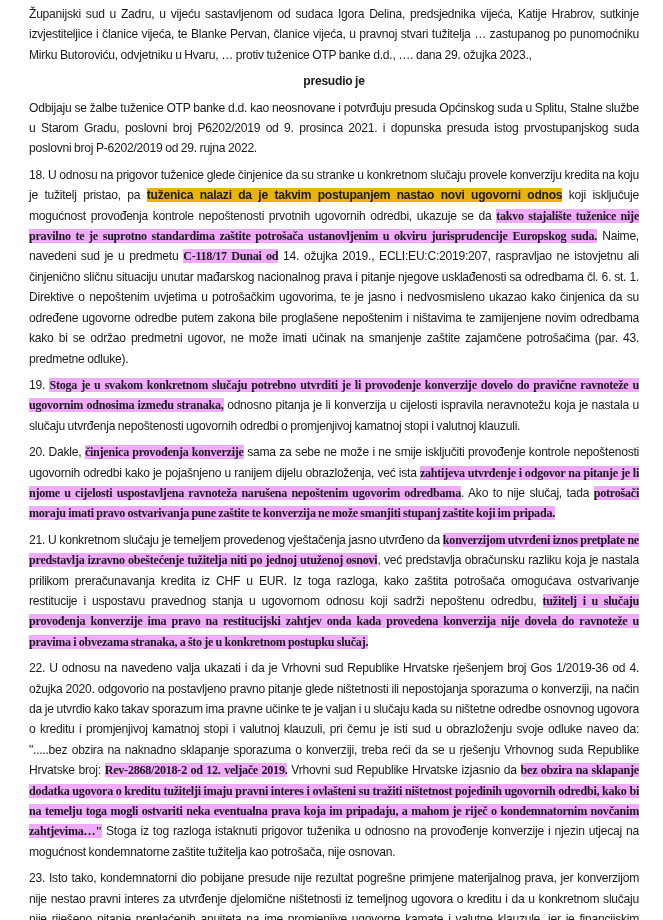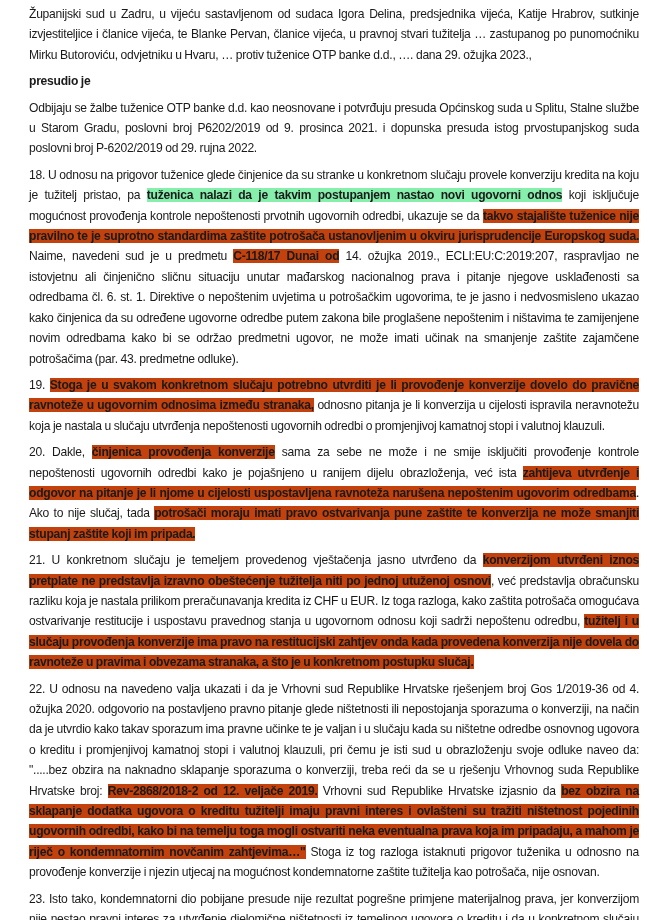--- a/index.html
+++ b/index.html
@@ -23,26 +23,26 @@
     line-height: 20.4px;
     color: #1a1a1a;
     letter-spacing: -0.25px;
     word-spacing: -0.4px;
   }
   .para {
     margin: 0 0 6px 0;
     text-align: justify;
   }
   .para.center {
-    text-align: left;
+    text-align: center;
     font-weight: bold;
   }
   .seg.bold { font-weight: bold; }
-  .seg.hl-yellow { background: #86efac; }
-  .seg.hl-green { background: #c2410c; }
+  .seg.hl-yellow { background: #eab308; }
+  .seg.hl-green { background: #f0abfc; font-family: Liberation Serif, serif; }
   .seg.ul-yellow {
     text-decoration-color: #c8c800;
   }
 </style>
 </head>
 <body>
 
 <div class="doc" id="doc">
     <p class="para"><span class="seg">Županijski sud u Zadru, u vijeću sastavljenom od sudaca Igora Delina, predsjednika vijeća, Katije Hrabrov, sutkinje izvjestiteljice i članice vijeća, te Blanke Pervan, članice vijeća, u pravnoj stvari tužitelja … zastupanog po punomoćniku Mirku Butoroviću, odvjetniku u Hvaru, … protiv tuženice OTP banke d.d., …. dana 29. ožujka 2023.,</span></p>
     <p class="para center"><span class="seg">presudio je</span></p>

